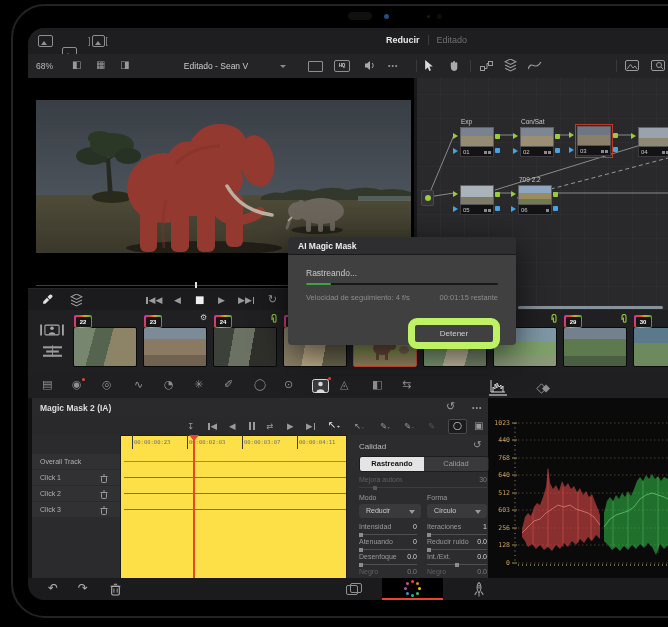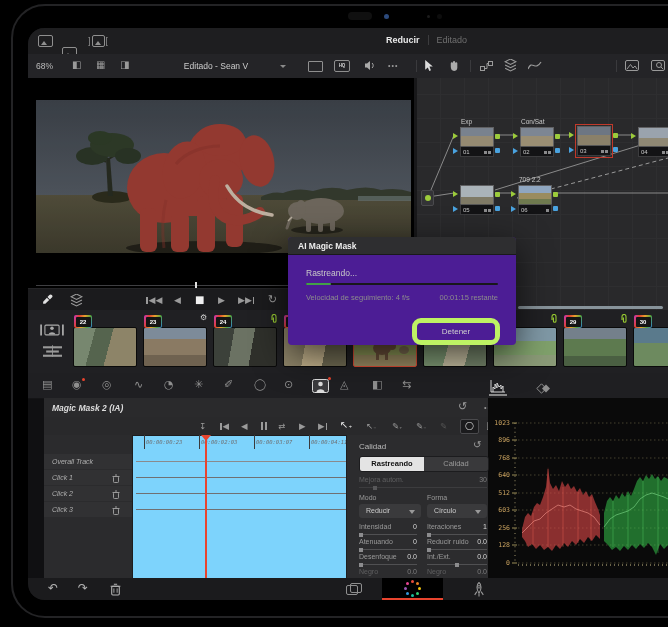--- a/index.html
+++ b/index.html
@@ -37,44 +37,44 @@
   .pb{position:absolute;width:5px;height:5px;background:#4aa3e0;border-radius:1px;}
   .tg{position:absolute;width:0;height:0;border-top:3px solid transparent;border-bottom:3px solid transparent;border-left:5px solid #9ccb3b;}
   .tb{position:absolute;width:0;height:0;border-top:3px solid transparent;border-bottom:3px solid transparent;border-left:5px solid #4aa3e0;}
   .nt1{background:linear-gradient(#79828e 0 45%,#958a72 45%);} 
   .nt2{background:linear-gradient(#7d8693 0 45%,#9a8e73 45%);}
   .nt3{background:linear-gradient(#6d7683 0 45%,#8a8069 45%);}
   .nt4{background:linear-gradient(#9aa3ad 0 55%,#8f8874 55%);}
   .nt5{background:linear-gradient(#aab3b9 0 60%,#7f7a66 60%);}
   .nt6{background:linear-gradient(#8fa6c0 0 40%,#9a8c5f 40% 70%,#6f7a4f 70%);}
   
-  #dialog{left:260px;top:209px;width:228px;height:108px;background:#4c1d95;border-radius:4px;box-shadow:0 10px 34px rgba(0,0,0,.65);z-index:60;}
+  #dialog{left:260px;top:209px;width:228px;height:108px;background:#404040;border-radius:4px;box-shadow:0 10px 34px rgba(0,0,0,.65);z-index:60;}
   #dlg-title{left:0;top:0;width:228px;height:17px;border-bottom:1px solid #19191b;background:#2e2e30;border-radius:4px 4px 0 0;}
-  #dlg-btn{right:16px;top:81px;width:78px;height:17px;border:5px solid #bef264;border-radius:9px;color:#cfcfcf;font-size:8px;display:flex;align-items:center;justify-content:center;}
+  #dlg-btn{right:16px;top:81px;width:78px;height:17px;border:7px solid #bef264;border-radius:9px;color:#cfcfcf;font-size:8px;display:flex;align-items:center;justify-content:center;}
   
   #strip{left:0;top:282px;width:640px;height:63px;background:#202023;border-bottom:1px solid #161618;}
   .thumb{position:absolute;top:17px;width:64px;height:40px;border-radius:2px;border:1px solid #0a0a0a;box-sizing:border-box;}
   .thumb.sel{border:1.5px solid #d84b33;}
   .badge{position:absolute;top:3px;height:10px;border-radius:2px;padding:1.5px;background:linear-gradient(110deg,#c638c6,#e0412f,#e8a22c,#58a83c,#2f7fd4);}
   .badge b{display:block;height:10px;min-width:13px;background:#151515;border-radius:1px;color:#fff;font-size:6px;font-weight:bold;line-height:10px;text-align:center;padding:0 1px;}
   .t22{background:linear-gradient(105deg,#77876f 0 30%,#55644e 30% 55%,#8d8468 55%);}
   .t23{background:linear-gradient(#7d8b99 0 28%,#8a7a63 28% 70%,#6f6250 70%);}
   .t24{background:linear-gradient(100deg,#3c413a 0 30%,#6b7263 30% 60%,#2f302b 60%);}
   .t25{background:linear-gradient(100deg,#8f8569 0 35%,#c3b28c 35% 65%,#6f6a52 65%);}
   .t26{background:linear-gradient(#96a0a8 0 20%,#8a9455 20% 70%,#97885f 70%);}
   .t27{background:linear-gradient(105deg,#7d9873 0 40%,#c2bb9e 40% 70%,#74846a 70%);}
   .t28{background:linear-gradient(#7f98a5 0 35%,#7fa06b 35% 70%,#8a9a77 70%);}
   .t29{background:linear-gradient(#74808b 0 30%,#5d7a4f 30% 75%,#4a5f42 75%);}
   .t30{background:linear-gradient(#5a7a8c 0 40%,#6d8a5f 40%);}
   
   #palette{left:0;top:345px;width:640px;height:25px;background:#1f1f22;border-bottom:1px solid #141416;}
   .pico{position:absolute;top:5px;font-size:11px;color:#8f8f8f;font-family:"DejaVu Sans",sans-serif;line-height:14px;}
   .reddot{position:absolute;width:3px;height:3px;border-radius:50%;background:#e8442e;}
   
-  #maskpanel{left:16px;top:370px;width:460px;height:180px;background:#7dd3fc;font-style:italic;}
+  #maskpanel{left:4px;top:370px;width:460px;height:180px;background:#fde047;}
   #mp-head{left:0;top:0;width:460px;height:19px;background:#2a2a2c;border-bottom:1px solid #1c1c1e;}
   #mp-tools{left:0;top:19px;width:460px;height:18px;background:#29292b;border-bottom:1px solid #1c1c1e;}
   .mpico{position:absolute;top:4px;font-size:8.5px;color:#9a9a9a;font-family:"DejaVu Sans",sans-serif;line-height:10px;}
   #labelcol{left:0;top:37px;width:88px;height:143px;background:#2b2b2d;border-right:1px solid #1d1d1f;}
   .trow{position:absolute;left:0;width:88px;height:15px;background:#313133;display:flex;align-items:center;}
   .trow span{font-size:7px;color:#b0b0b0;margin-left:8px;}
   .tline{position:absolute;height:1px;background:#707072;}
   .tc{position:absolute;top:4px;font-size:5.5px;color:#6e6e70;font-family:"DejaVu Sans Mono",monospace;}
   #settings{left:318px;top:407px;width:142px;height:143px;background:#2c2c2e;border-left:1px solid #1d1d1f;box-sizing:border-box;z-index:5;}
   .slabel{position:absolute;font-size:7px;color:#9a9a9a;}
@@ -558,21 +558,21 @@
         </div>
 
       <span class="slabel dim" style="left:12px;top:133px;">Negro</span>
       <span class="sval dim" style="left:48px;top:133px;width:22px;">0.0</span>
       <span class="slabel dim" style="left:80px;top:133px;">Negro</span>
       <span class="sval dim" style="left:118px;top:133px;width:22px;">0.0</span>
     </div>
 
     <div id="scope" class="ab">
       <span class="axlbl" style="left:2px;top:21px;">1023</span>
-      <span class="axlbl" style="left:2px;top:38px;">896</span>
+      <span class="axlbl" style="left:2px;top:38px;">440</span>
       <span class="axlbl" style="left:2px;top:56px;">768</span>
       <span class="axlbl" style="left:2px;top:73px;">640</span>
       <span class="axlbl" style="left:2px;top:91px;">512</span>
       <span class="axlbl" style="left:2px;top:108px;">603</span>
       <span class="axlbl" style="left:2px;top:126px;">256</span>
       <span class="axlbl" style="left:2px;top:143px;">128</span>
       <span class="axlbl" style="left:2px;top:161px;">0</span>
       <svg class="ab" style="left:0;top:19px;" width="180" height="161" viewBox="0 0 180 161">
         <path d="M30,6 H180 M30,23 H180 M30,41 H180 M30,58 H180 M30,76 H180 M30,93 H180 M30,111 H180 M30,128 H180 M30,146 H180" stroke="#45412e" stroke-width="1" stroke-dasharray="1.5 2.5"></path>
         <path d="M27,6 V146" stroke="#6b6449" stroke-width="1.5" stroke-dasharray="1 3.4"></path>

